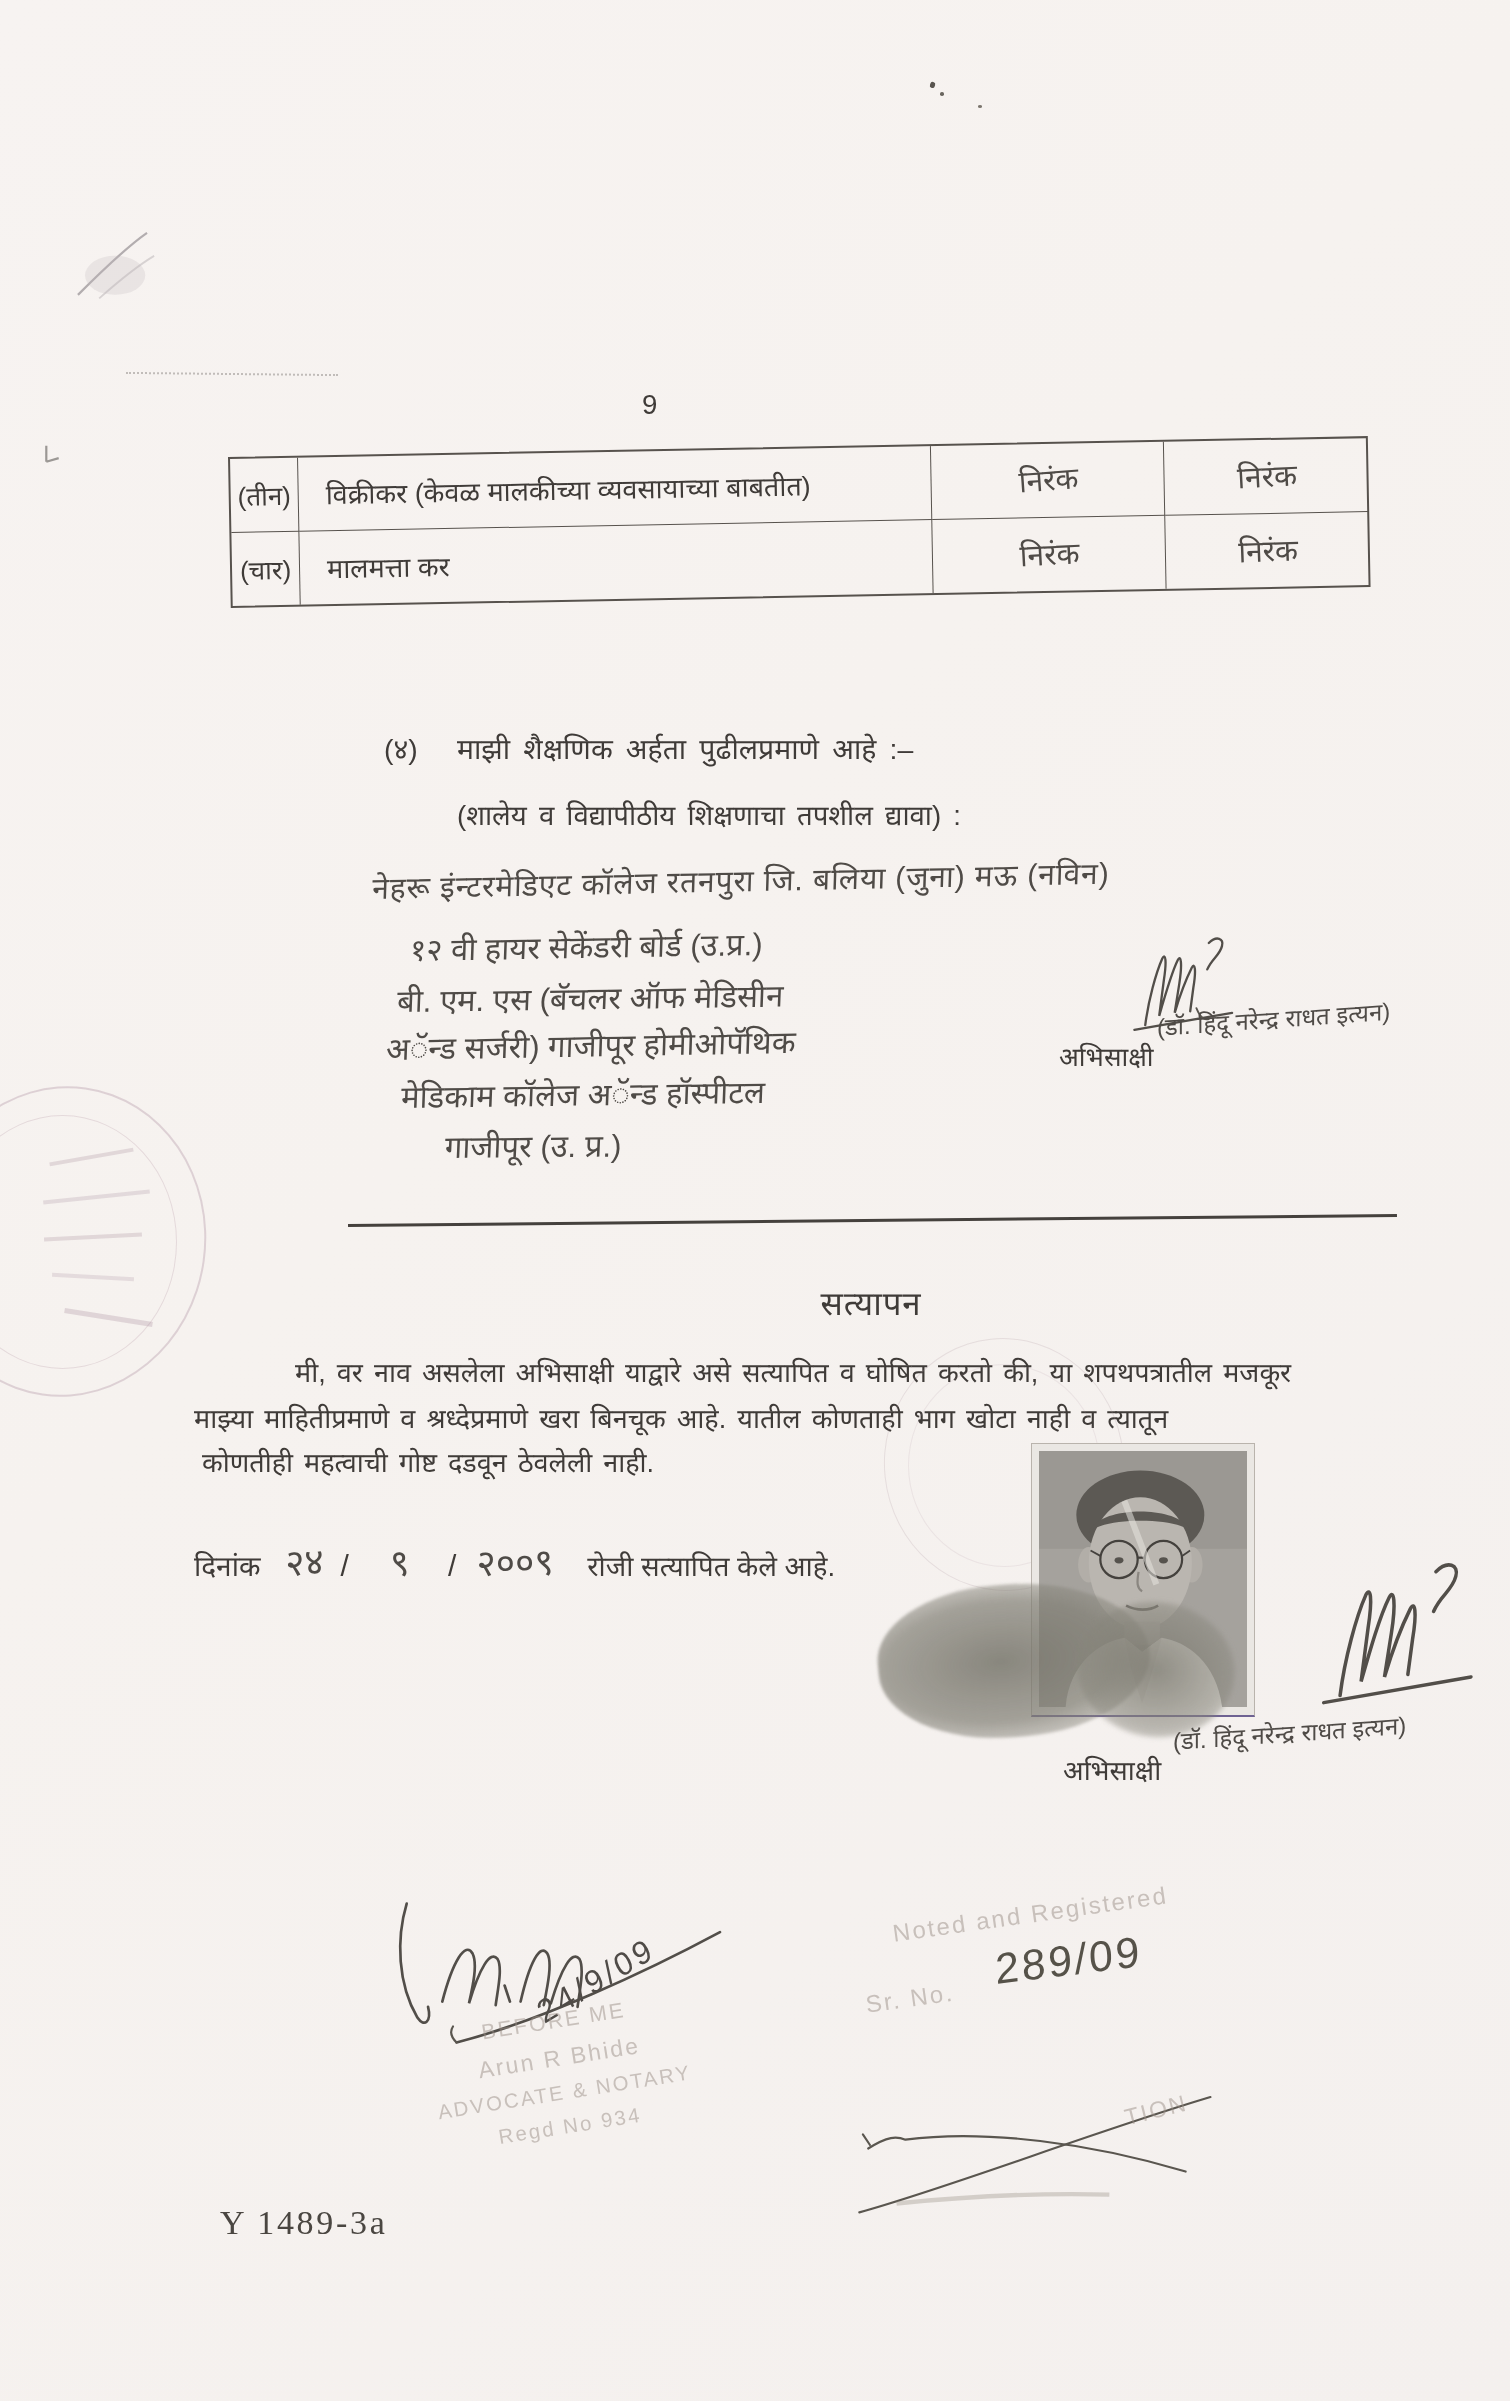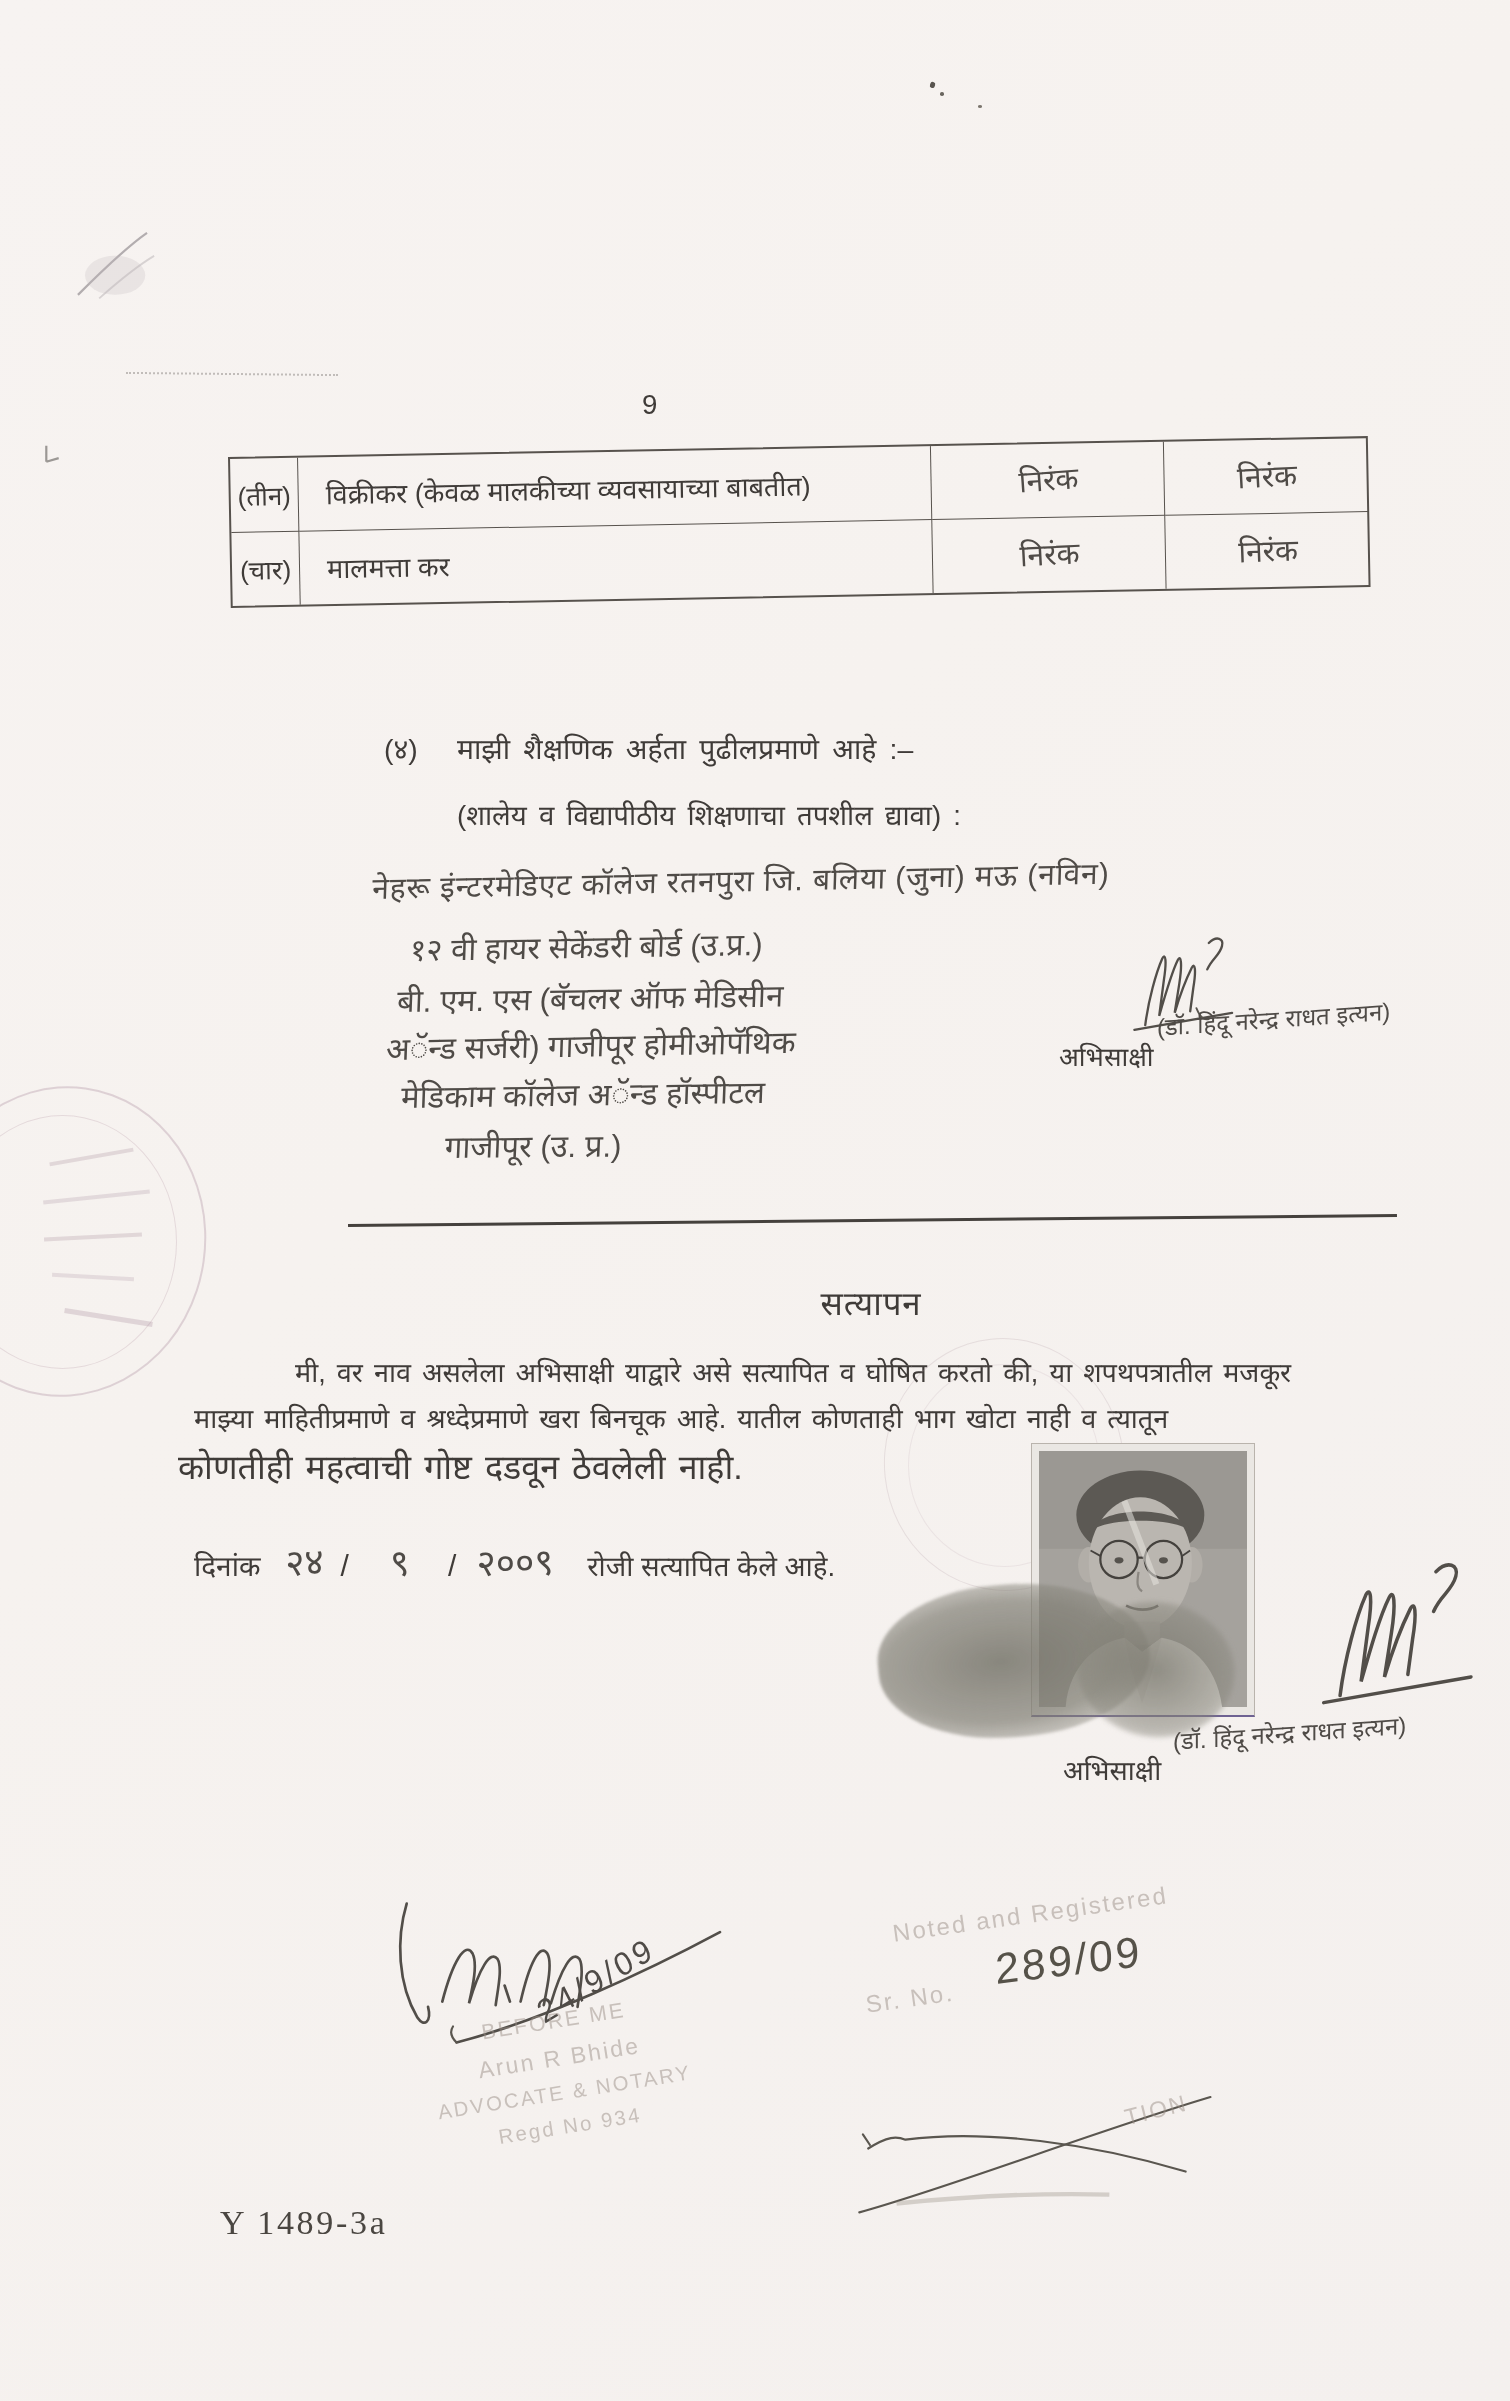--- a/index.html
+++ b/index.html
@@ -100,21 +100,21 @@
   <div class="abs" style="left:44px;top:1235px;width:98px;height:4.4px;background:rgba(150,118,138,0.22);transform:rotate(-3deg);"></div>
   <div class="abs" style="left:52px;top:1275px;width:82px;height:4.4px;background:rgba(150,118,138,0.18);transform:rotate(3deg);"></div>
   <div class="abs" style="left:64px;top:1315px;width:89px;height:5.3px;background:rgba(150,118,138,0.24);transform:rotate(9deg);"></div>
 
   <div class="abs" style="left:348px;top:1219px;width:1049px;height:2.7px;background:#45413d;transform:rotate(-0.55deg);"></div>
 
   <div class="abs printed" style="left:773px;top:1280px;width:196px;text-align:center;font-size:33px;letter-spacing:0.9px;">सत्यापन</div>
 
   <div class="abs printed" style="left:295px;top:1353px;font-size:27px;word-spacing:3.6px;white-space:nowrap;">मी, वर नाव असलेला अभिसाक्षी याद्वारे असे सत्यापित व घोषित करतो की, या शपथपत्रातील मजकूर</div>
   <div class="abs printed" style="left:194px;top:1399px;font-size:27px;word-spacing:3.6px;white-space:nowrap;">माझ्या माहितीप्रमाणे व श्रध्देप्रमाणे खरा बिनचूक आहे.  यातील कोणताही भाग खोटा नाही व त्यातून</div>
-  <div class="abs printed" style="left:178px;top:1443px;font-size:34px;word-spacing:3.6px;white-space:nowrap;">कोणतीही महत्वाची गोष्ट दडवून ठेवलेली नाही.</div>
+  <div class="abs printed" style="left:202px;top:1443px;font-size:27px;word-spacing:3.6px;white-space:nowrap;">कोणतीही महत्वाची गोष्ट दडवून ठेवलेली नाही.</div>
 
   <div class="abs ring" style="left:884px;top:1338px;width:238px;height:251px;border:1.8px solid rgba(172,148,158,0.22);transform:rotate(-6deg);"></div>
   <div class="abs ring" style="left:908px;top:1364px;width:190px;height:201px;border:1.8px solid rgba(172,148,158,0.15);"></div>
 
   <div class="abs" style="left:194px;top:1536px;white-space:nowrap;">
     <span class="printed" style="font-size:28px;vertical-align:baseline;">दिनांक</span>
     <span class="hw" style="display:inline-block;font-size:37px;margin-left:19.6px;transform:rotate(-3deg);">२४</span>
     <span class="printed" style="font-size:30px;margin-left:14.2px;">/</span>
     <span class="hw" style="display:inline-block;font-size:37px;margin-left:36px;transform:rotate(-2deg);">९</span>
     <span class="printed" style="font-size:30px;margin-left:36px;">/</span>

